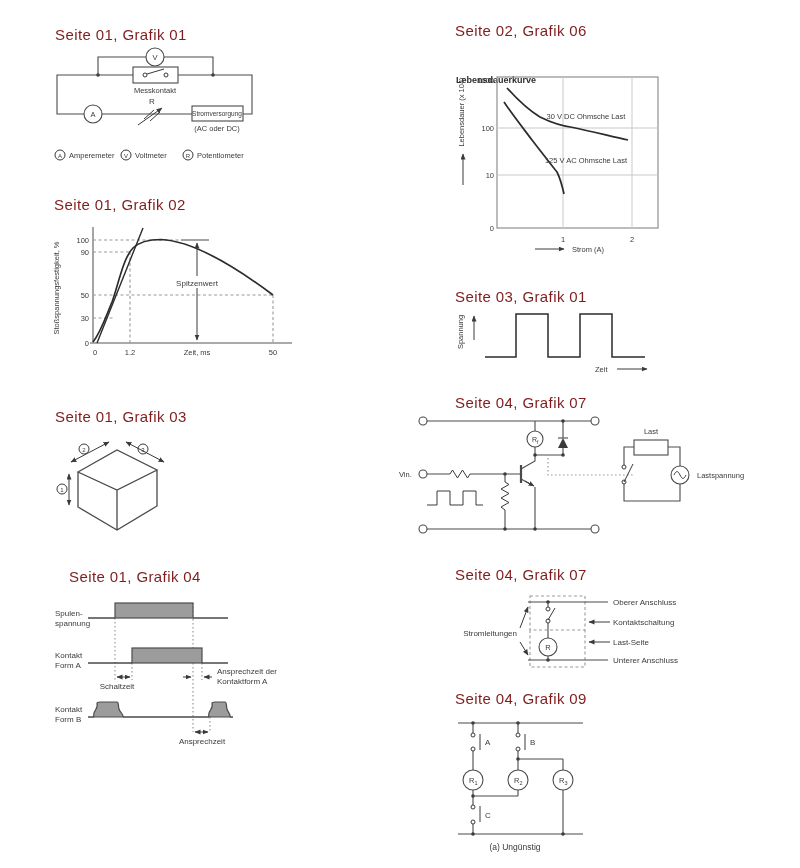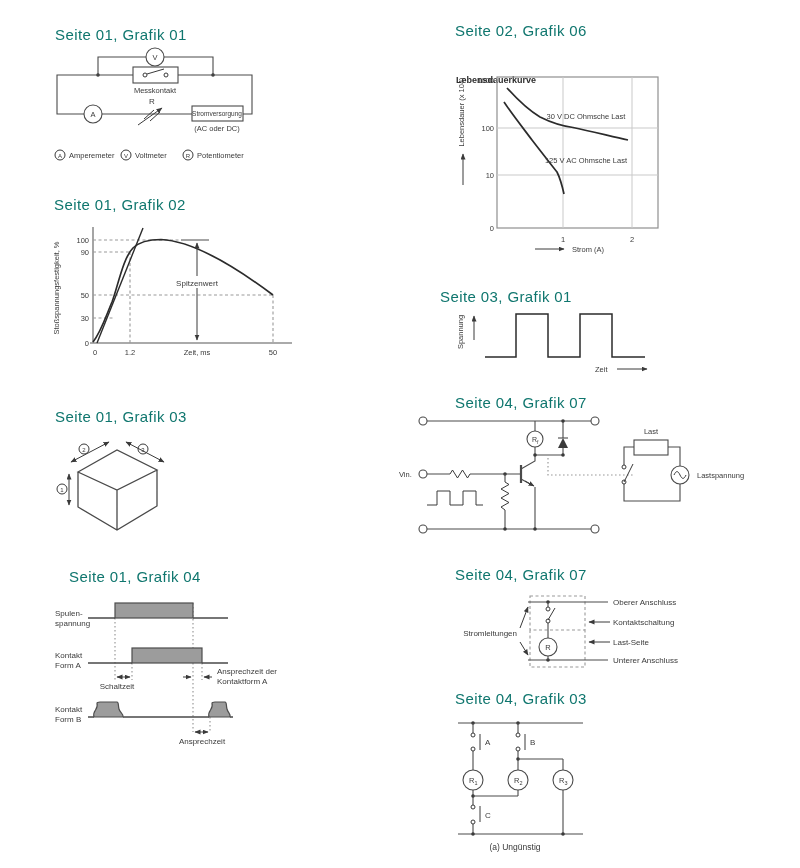--- a/index.html
+++ b/index.html
@@ -1,19 +1,19 @@
 <!DOCTYPE html>
 <html><head>
 <meta charset="utf-8">
 <style>
   html,body{margin:0;padding:0;background:#ffffff;}
   body{width:800px;height:868px;position:relative;overflow:hidden;
        font-family:"Liberation Sans","DejaVu Sans",sans-serif;color:#3a3a3a;}
   .fig{position:absolute;}
-  h2.fh{margin:0;font-size:15px;font-weight:400;letter-spacing:.4px;color:#0f766e;
+  h2.fh{margin:0;font-size:15px;font-weight:400;letter-spacing:.4px;color:#7f1d1d;
         font-family:"Liberation Sans","DejaVu Sans",sans-serif;}
   .sub{font-size:9px;font-weight:bold;color:#2e2e2e;margin-top:25px;}
   svg{position:absolute;overflow:visible;}
   svg text{font-family:"Liberation Sans","DejaVu Sans",sans-serif;fill:#3a3a3a;}
   .t8{font-size:8px}.t7{font-size:7.5px}.t65{font-size:6.5px}.t9{font-size:8.5px}
   .wire{stroke:#4a4a4a;stroke-width:1.1;fill:none}
   .wire2{stroke:#4a4a4a;stroke-width:1.3;fill:none}
   .curve{stroke:#2b2b2b;stroke-width:1.7;fill:none}
   .gaxis{stroke:#8f8f8f;stroke-width:1.6;fill:none}
   .grid{stroke:#c9c9c9;stroke-width:1;fill:none}
@@ -193,21 +193,21 @@
 
   <text x="113" y="174" class="t7" text-anchor="middle">1</text>
   <text x="182" y="174" class="t7" text-anchor="middle">2</text>
 
   <text transform="rotate(-90 14 44)" x="14" y="44" class="t7" text-anchor="middle">Lebensdauer (x 104)</text>
   <path class="thin" d="M13,117 V86" marker-end="url(#mA)"></path>
   <path class="thin" d="M85,181 H114" marker-end="url(#mA)"></path>
   <text x="122" y="184" class="t7">Strom (A)</text>
 </svg>
 
-<section class="fig" style="left:440px;top:288px">
+<section class="fig" style="left:455px;top:288px">
   <h2 class="fh">Seite 03, Grafik 01</h2>
 </section>
 <svg style="left:450px;top:302px" width="215" height="80" viewBox="0 0 215 80">
   <text transform="rotate(-90 13 30)" x="13" y="30" class="t7" text-anchor="middle">Spannung</text>
   <path class="thin" d="M24,38 V14" marker-end="url(#mA)"></path>
   <path class="curve" style="stroke-width:1.5" d="M35,55 H66 V12 H98 V55 H130 V12 H162 V55 H195"></path>
   <text x="145" y="70" class="t7">Zeit</text>
   <path class="thin" d="M167,67 H197" marker-end="url(#mA)"></path>
 </svg>
 
@@ -283,21 +283,21 @@
   <path class="thin" d="M70,52 L78,65" marker-end="url(#mA)"></path>
   <text x="163" y="15" class="t8">Oberer Anschluss</text>
   <path class="thin" d="M160,32 L139,32" marker-end="url(#mA)"></path>
   <text x="163" y="35" class="t8">Kontaktschaltung</text>
   <path class="thin" d="M160,52 L139,52" marker-end="url(#mA)"></path>
   <text x="163" y="55" class="t8">Last-Seite</text>
   <text x="163" y="73" class="t8">Unterer Anschluss</text>
 </svg>
 
 <section class="fig" style="left:455px;top:690px">
-  <h2 class="fh">Seite 04, Grafik 03</h2>
+  <h2 class="fh">Seite 04, Grafik 09</h2>
 </section>
 <svg style="left:445px;top:712px" width="240" height="150" viewBox="0 0 240 150">
   <path class="wire" d="M13,11 H138 M13,122 H138"></path>
 
   <circle cx="28" cy="11" r="1.8" class="jd"></circle>
   <path class="wire" d="M28,11 V21 M28,39 V58 M28,78 V93 M28,112 V122"></path>
   <circle cx="28" cy="23" r="2" class="thin" fill="#fff"></circle>
   <circle cx="28" cy="37" r="2" class="thin" fill="#fff"></circle>
   <path class="thin" d="M35,22 V38"></path>
   <text x="40" y="33" class="t8">A</text>

